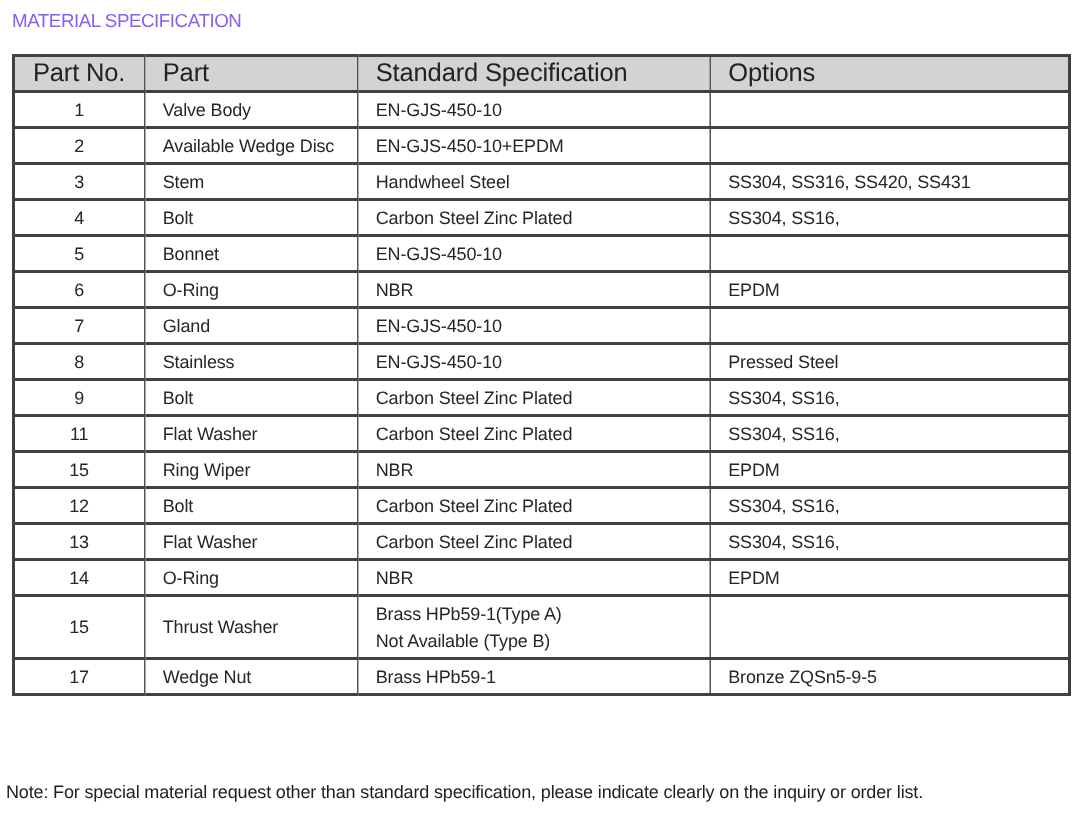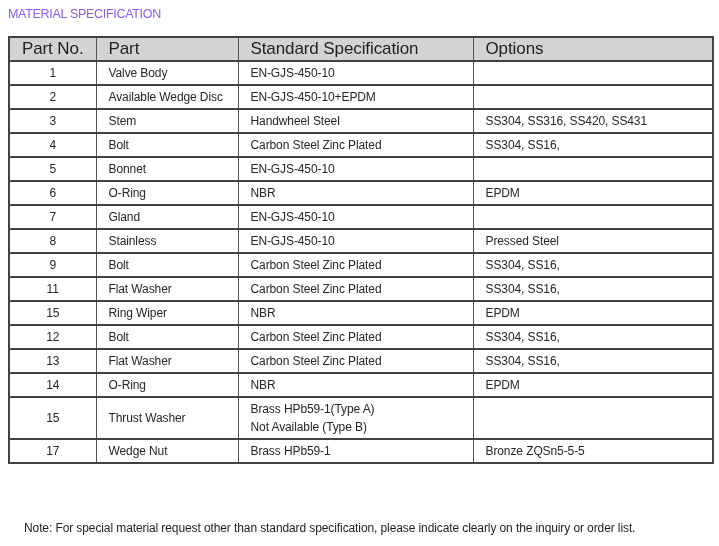--- a/index.html
+++ b/index.html
@@ -61,21 +61,20 @@
     padding-left: 0;
   }
   table.spec-table tr.tall td { height: 42px; }
   .footnote {
     position: absolute;
     left: 4px;
     top: 521px;
     font-size: 12px;
     letter-spacing: -0.1px;
     color: #1e1e1e;
-    margin-left: 20px;
   }
 </style>
 </head>
 <body>
 
 <div class="page-title">MATERIAL SPECIFICATION</div>
 
 <table class="spec-table">
   <colgroup>
     <col class="c0">
@@ -180,18 +179,18 @@
         <td class="center">15</td>
         <td>Thrust Washer</td>
         <td>Brass HPb59-1(Type A)
 Not Available (Type B)</td>
         <td></td>
       </tr>
       <tr>
         <td class="center">17</td>
         <td>Wedge Nut</td>
         <td>Brass HPb59-1</td>
-        <td>Bronze ZQSn5-5-5</td>
+        <td>Bronze ZQSn5-9-5</td>
       </tr>
     </tbody>
 </table>
 
 <div class="footnote">Note: For special material request other than standard specification, please indicate clearly on the inquiry or order list.</div>
 
 </body></html>

